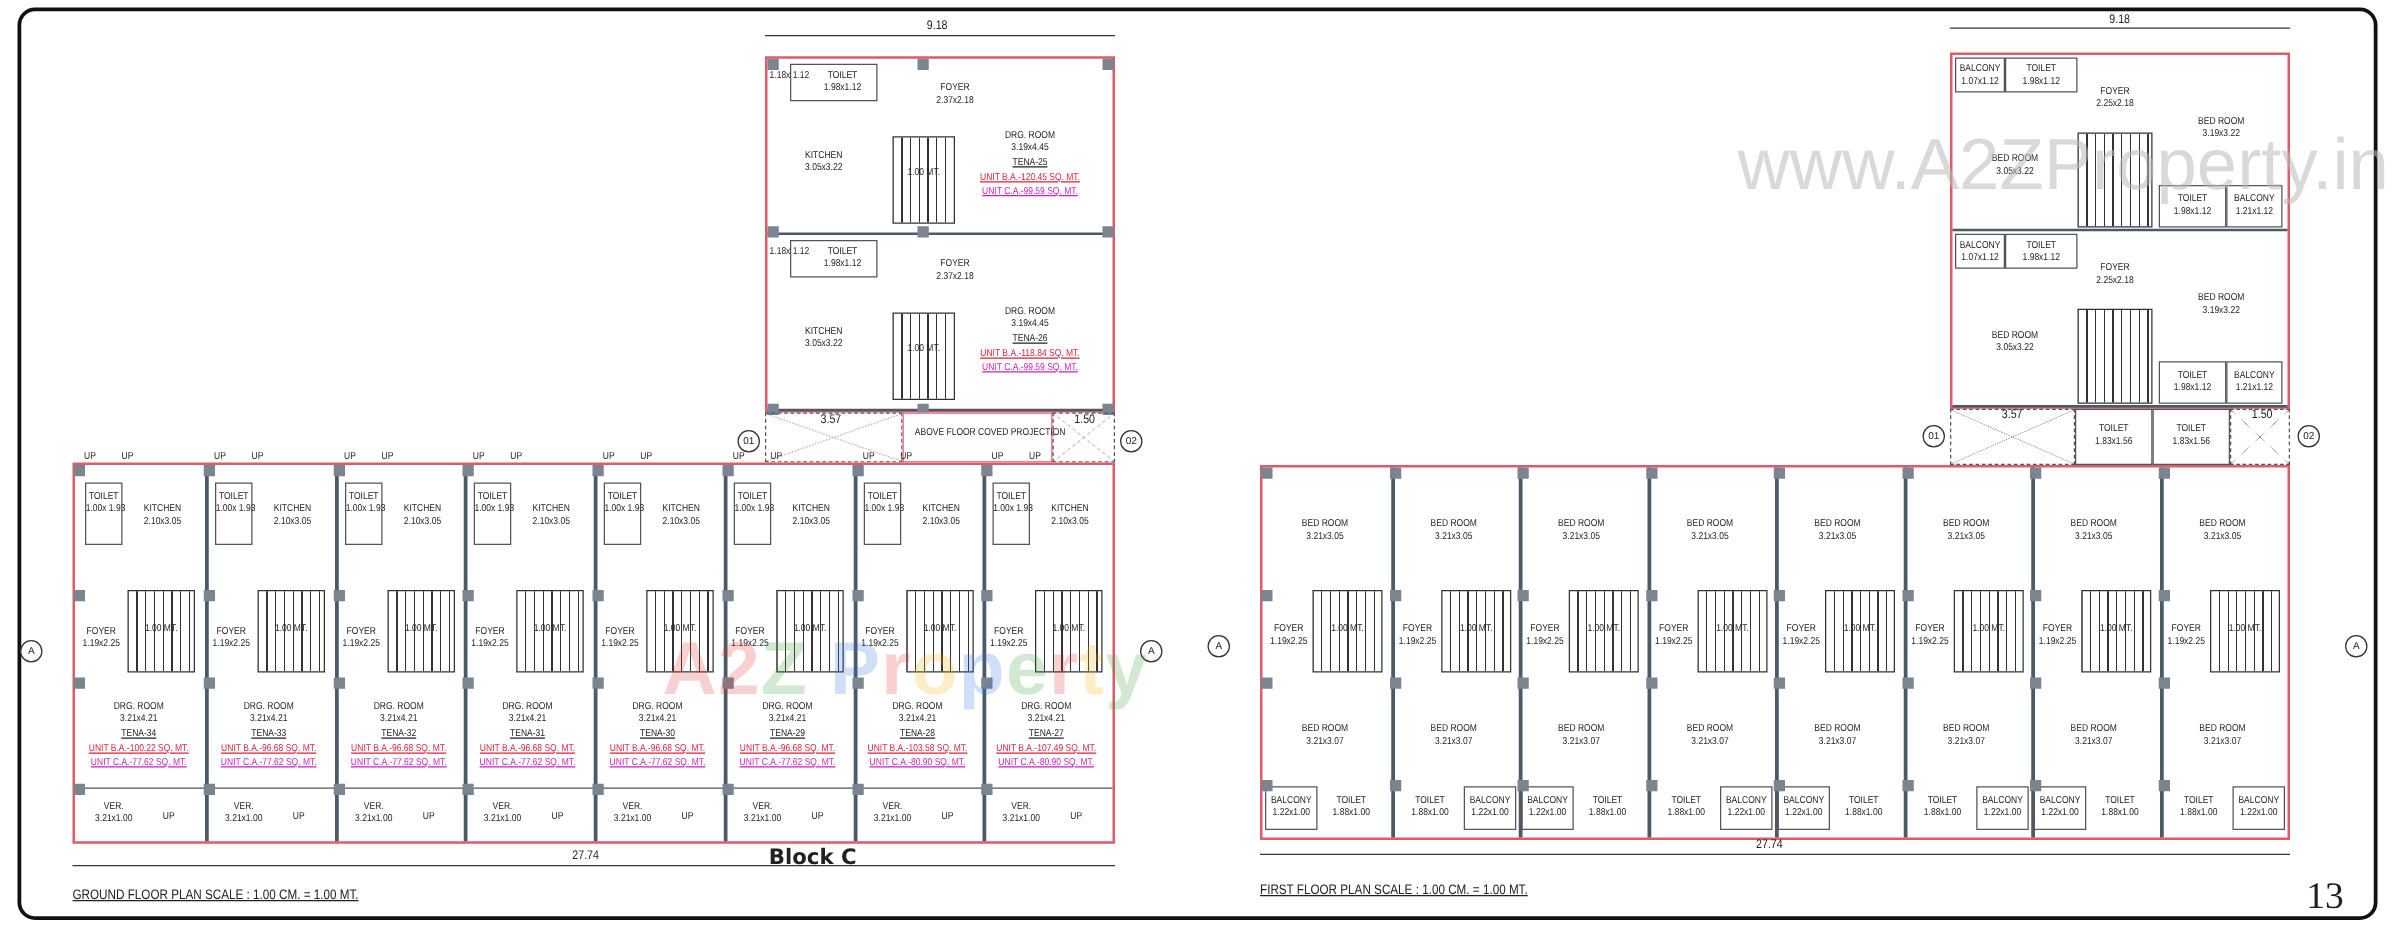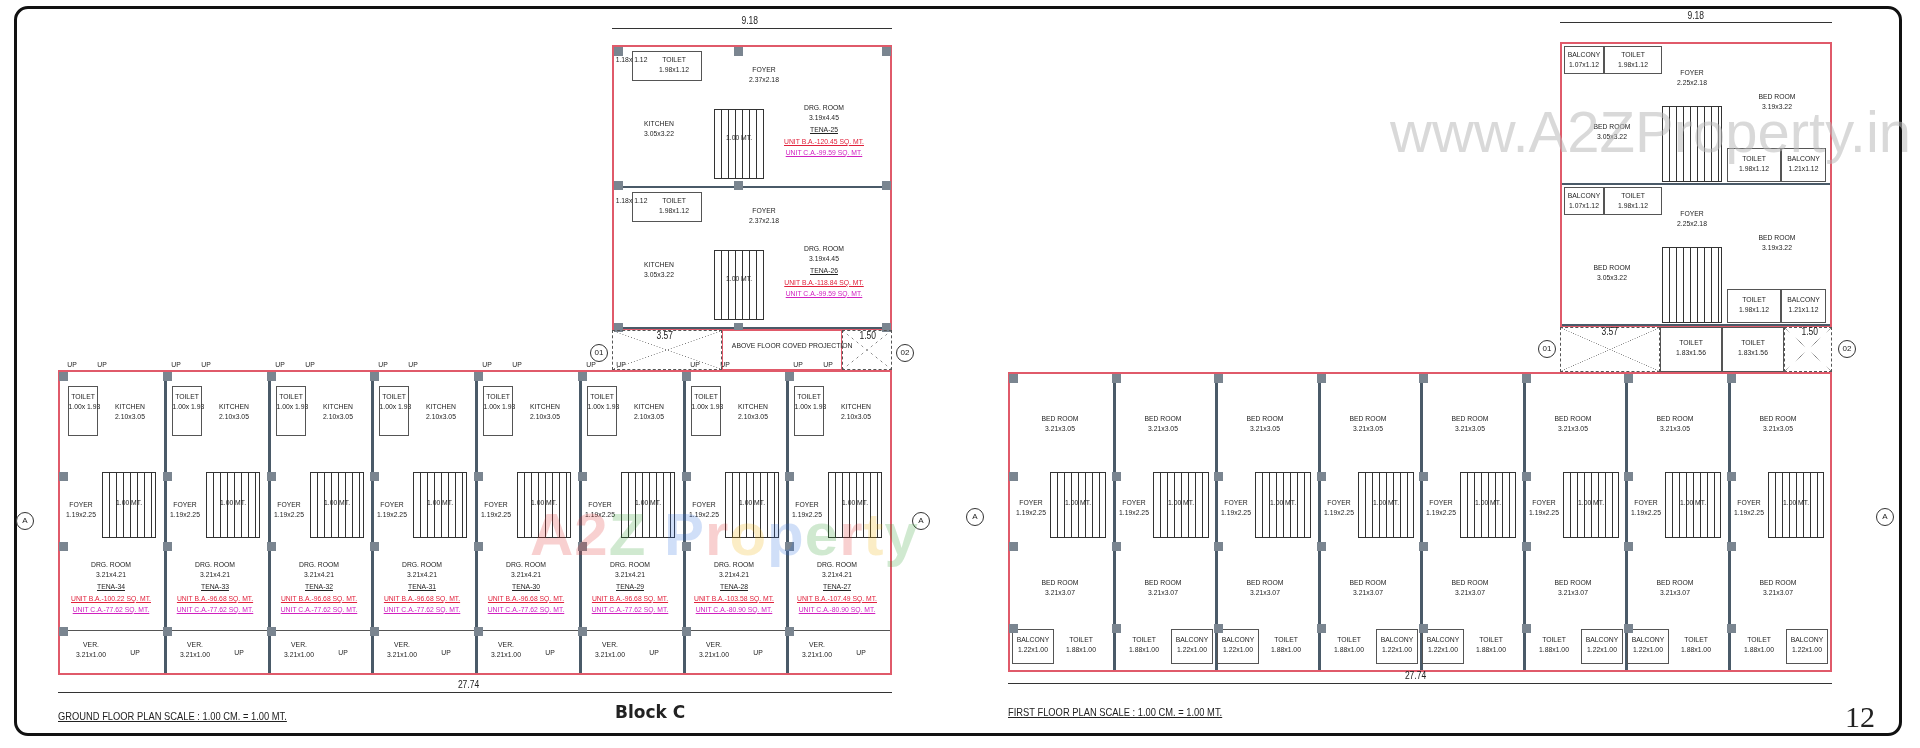--- a/index.html
+++ b/index.html
@@ -292,21 +292,21 @@
     </div>
   <div class="grid-bubble" style="left:16px;top:512px;">A</div>
   <div class="grid-bubble" style="left:912px;top:512px;">A</div>
 
   <div class="dim" style="left:58px;top:692px;width:834px;"></div>
   <div class="dimtxt" style="left:456px;top:679px;">27.74</div>
 
   <div class="caption" style="left:58px;top:710px;">GROUND FLOOR PLAN  SCALE : 1.00 CM. = 1.00 MT.</div>
 </div>
 
-<div class="block-title" style="left:615px;top:702px;">Block C</div>
+<div class="block-title" style="left:615px;top:676px;">Block C</div>
 
 <div class="wm" style="left:530px;top:500px;">
   <span style="color:#e03030">A</span><span style="color:#e03030">2</span><span style="color:#30a030">Z</span> <span style="color:#3070e0">P</span><span style="color:#e03030">r</span><span style="color:#f0b000">o</span><span style="color:#3070e0">p</span><span style="color:#30a030">e</span><span style="color:#e03030">r</span><span style="color:#f0b000">t</span><span style="color:#30a030">y</span>
 </div>
 
 <div>
   <div class="dim" style="left:1560px;top:22px;width:272px;"></div>
   <div class="dimtxt" style="left:1686px;top:10px;">9.18</div>
 
   <div class="plan" id="ff-tower" style="left:1560px;top:42px;width:272px;height:285px;">
@@ -516,13 +516,13 @@
   <div class="grid-bubble" style="left:966px;top:508px;">A</div>
   <div class="grid-bubble" style="left:1876px;top:508px;">A</div>
 
   <div class="dim" style="left:1008px;top:683px;width:824px;"></div>
   <div class="dimtxt" style="left:1403px;top:670px;">27.74</div>
 
   <div class="caption" style="left:1008px;top:706px;">FIRST FLOOR PLAN  SCALE : 1.00 CM. = 1.00 MT.</div>
 </div>
 
 <div class="wm2" style="left:1390px;top:98px;">www.A2ZProperty.in</div>
-<div class="pageno" style="left:1845px;top:700px;">12</div>
+<div class="pageno" style="left:1845px;top:700px;">13</div>
 
 </body></html>

